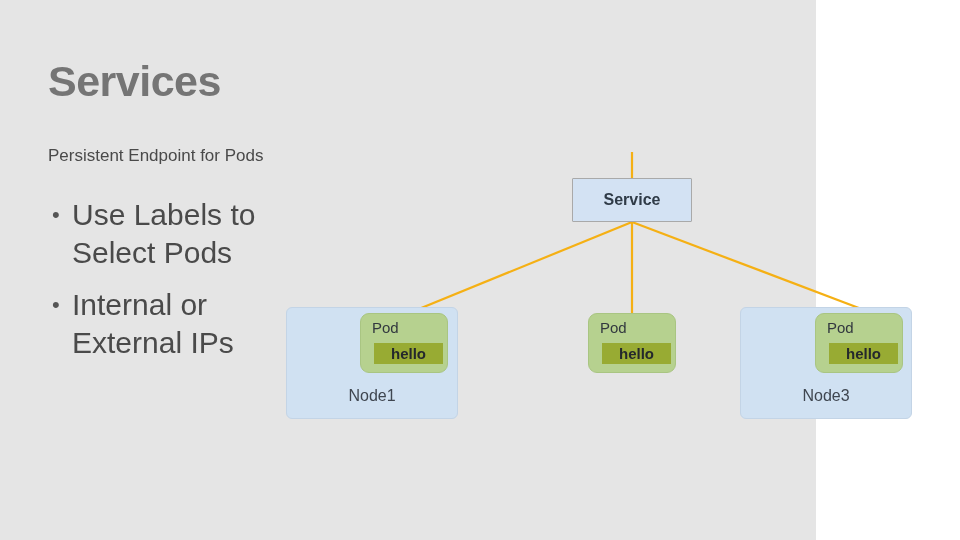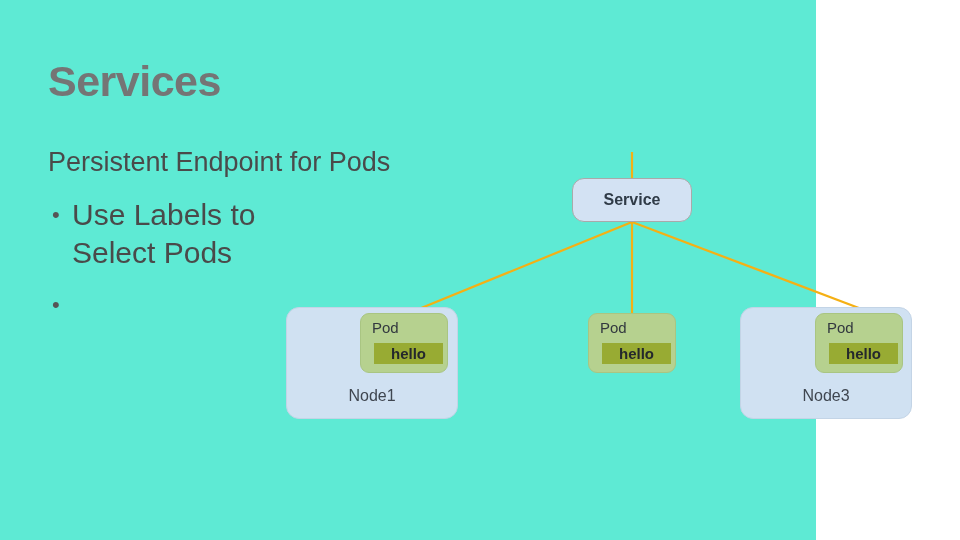--- a/index.html
+++ b/index.html
@@ -10,39 +10,39 @@
     width: 960px;
     height: 540px;
     background: #ffffff;
     font-family: "Liberation Sans", sans-serif;
     overflow: hidden;
   }
   #slide {
     position: relative;
     width: 816px;
     height: 540px;
-    background: #5eead4;
+    background: #e5e5e5;
   }
 
   
   #title {
     position: absolute;
     left: 48px;
     top: 58px;
     font-size: 43px;
     font-weight: bold;
     color: #757575;
     letter-spacing: -0.5px;
     line-height: 1.1;
   }
   #subtitle {
     position: absolute;
     left: 48px;
     top: 146px;
-    font-size: 27px;
+    font-size: 17px;
     font-weight: normal;
     color: #4a4a4a;
     line-height: 1.2;
   }
   #bullets {
     position: absolute;
     left: 52px;
     top: 196px;
     width: 300px;
   }
@@ -84,38 +84,38 @@
 
   .service-box {
     position: absolute;
     left: 572px;
     top: 178px;
     width: 120px;
     height: 44px;
     box-sizing: border-box;
     background: #d3e2f3;
     border: 1px solid #a9a9a9;
-    border-radius: 12px;
+    border-radius: 1px;
     display: flex;
     align-items: center;
     justify-content: center;
     font-size: 16px;
     font-weight: bold;
     color: #2f3b47;
   }
 
   .node-box {
     position: absolute;
     top: 307px;
     width: 172px;
     height: 112px;
     box-sizing: border-box;
     background: #d0e1f2;
     border: 1px solid #c3d4e6;
-    border-radius: 13px;
+    border-radius: 6px;
   }
   .node-label {
     position: absolute;
     left: 0;
     right: 0;
     bottom: 13px;
     text-align: center;
     font-size: 16px;
     color: #3f4650;
   }
@@ -163,20 +163,22 @@
   <div id="subtitle">Persistent Endpoint for Pods</div>
 
   <div id="bullets">
     <div class="bullet-row">
       <span class="bullet-dot">•</span>
       <span class="bullet-text">Use Labels to
 Select Pods</span>
     </div>
     <div class="bullet-row">
       <span class="bullet-dot">•</span>
+      <span class="bullet-text">Internal or
+External IPs</span>
     </div>
   </div>
 
   <div id="diagram">
 
     <svg id="connectors" viewBox="0 0 960 540" width="960" height="540" xmlns="http://www.w3.org/2000/svg">
 
       <line x1="632" y1="152" x2="632" y2="178" stroke="#f5b014" stroke-width="2.2"></line>
 
       <line x1="632" y1="222" x2="409" y2="313" stroke="#f5b014" stroke-width="2.2"></line>

